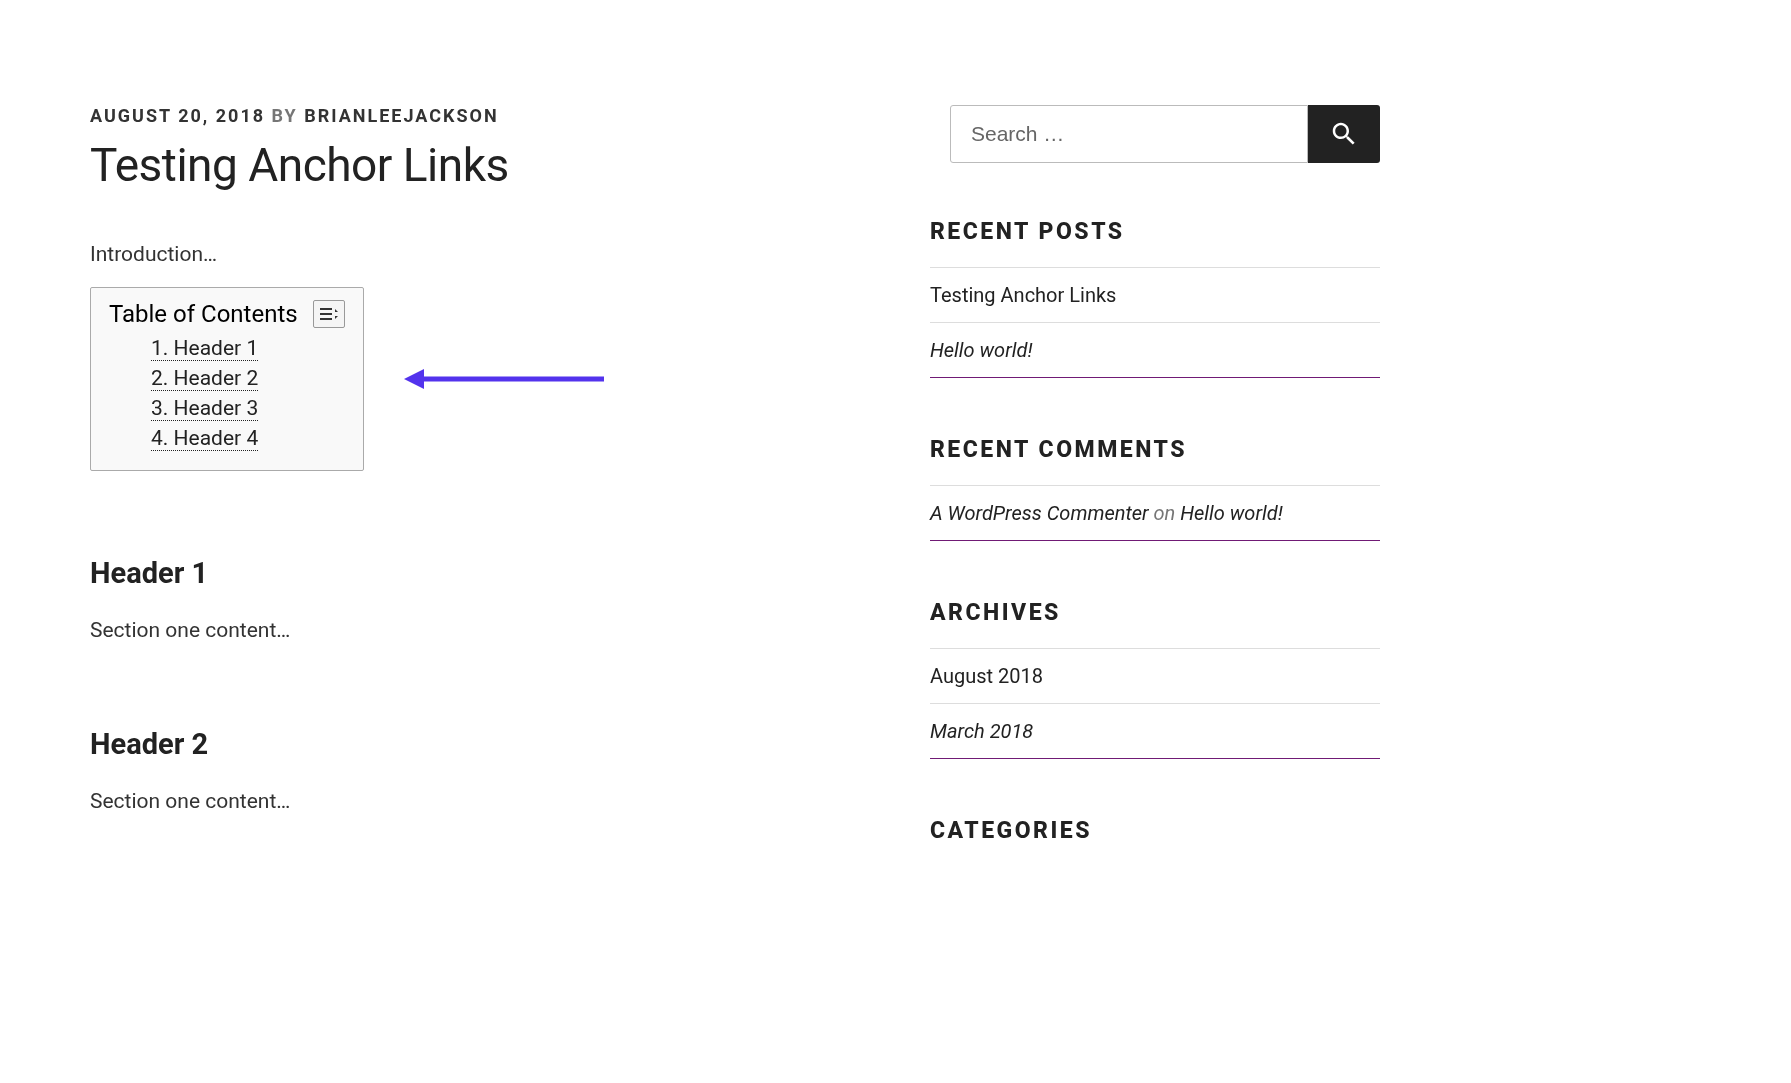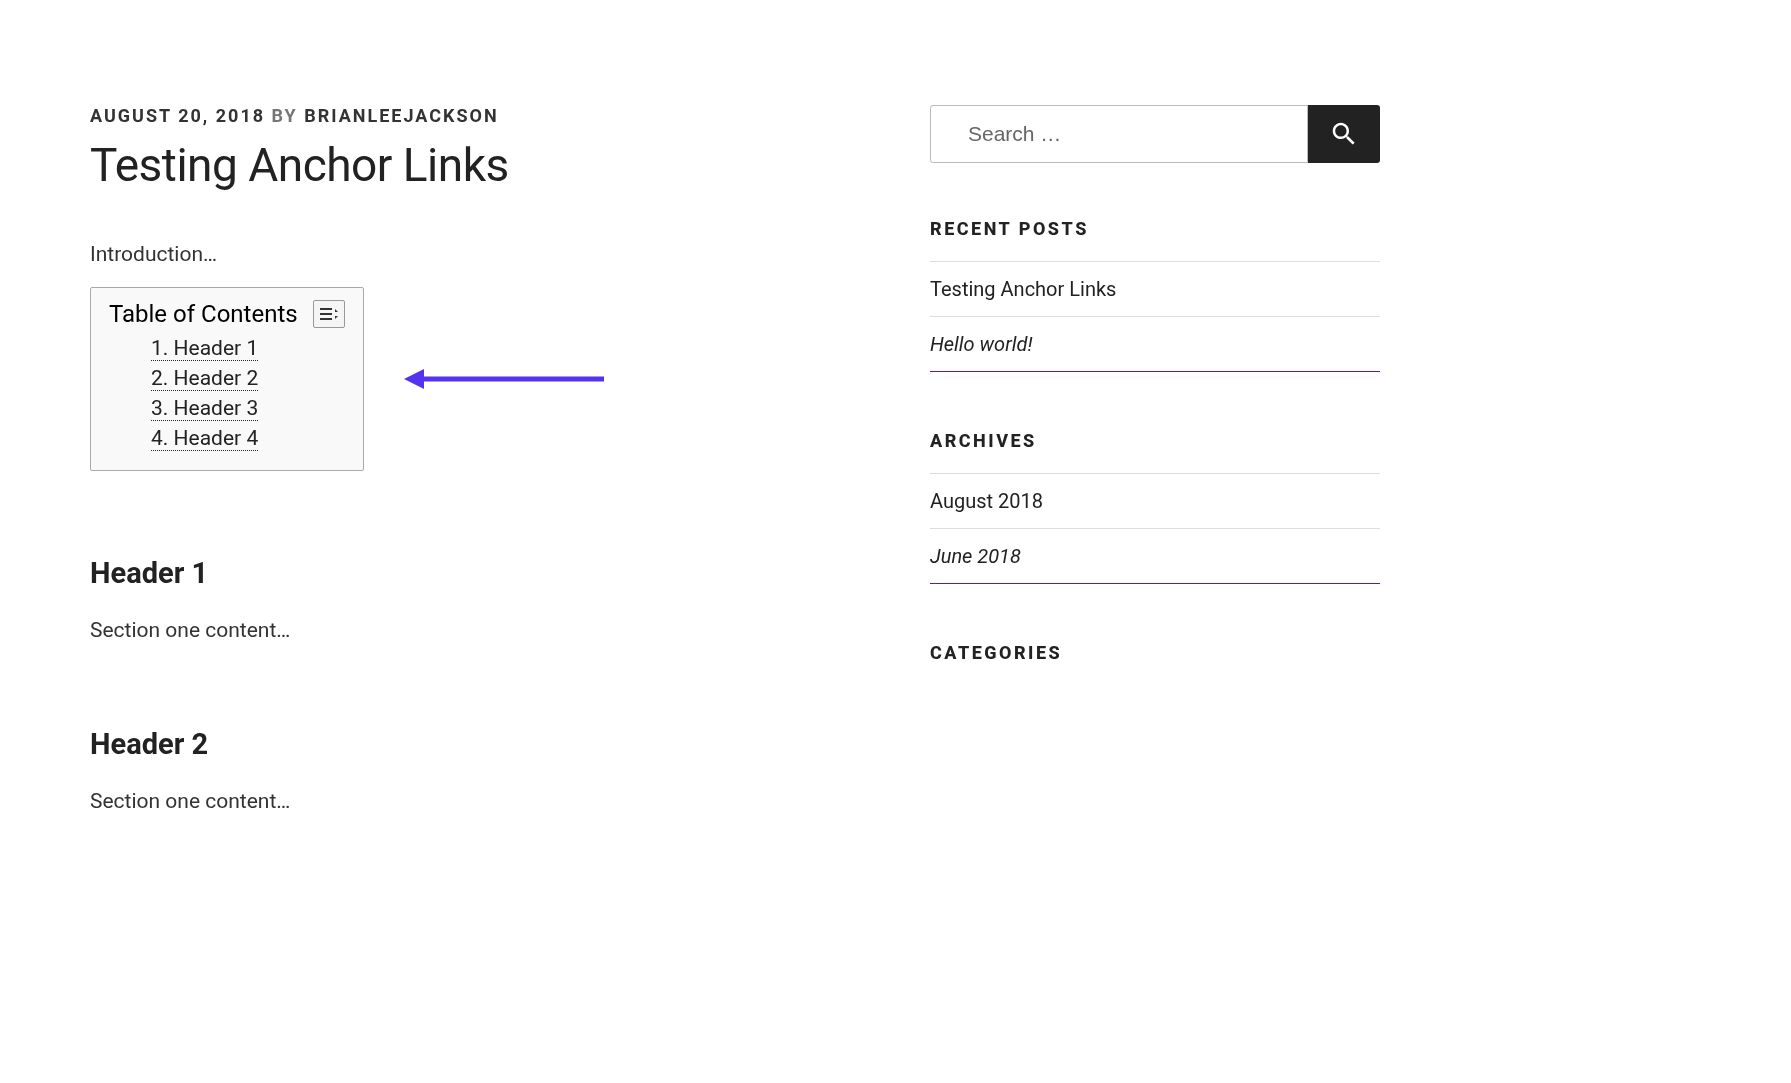--- a/index.html
+++ b/index.html
@@ -147,25 +147,26 @@
     }
     
     .search-form {
       display: flex;
       margin-bottom: 55px;
     }
     
     .search-input {
       flex: 1;
       border: 1px solid #bbb;
-      padding: 16px 37px;
+      padding: 16px 20px;
       font-size: 21px;
       color: #666;
       border-radius: 3px 0 0 3px;
       outline: none;
+      margin-left: 20px;
     }
     
     .search-input::placeholder {
       color: #666;
     }
     
     .search-button {
       background: #222;
       border: none;
       width: 72px;
@@ -180,21 +181,21 @@
       width: 30px;
       height: 30px;
       fill: #fff;
     }
     
     .widget {
       margin-bottom: 58px;
     }
     
     .widget-title {
-      font-size: 18px;
+      font-size: 23px;
       font-weight: 800;
       letter-spacing: 2.5px;
       color: #222;
       margin-bottom: 22px;
       text-transform: uppercase;
     }
     
     .widget-list {
       list-style: none;
     }
@@ -298,29 +299,39 @@
       <ul class="widget-list">
         <li>
           <a href="#">Testing Anchor Links</a>
         </li>
         <li>
           <a href="#">Hello world!</a>
         </li>
       </ul>
     </div>
 
+    <div class="widget">
+      <h3 class="widget-title">RECENT COMMENTS</h3>
+      <ul class="widget-list">
+        <li>
+          <a href="#">A WordPress Commenter</a>
+          <span class="comment-on"> <span>on</span> </span>
+          <a href="#">Hello world!</a>
+        </li>
+      </ul>
+    </div>
 
     <div class="widget">
       <h3 class="widget-title">ARCHIVES</h3>
       <ul class="widget-list">
         <li>
           <a href="#">August 2018</a>
         </li>
         <li>
-          <a href="#">June 2018</a>
+          <a href="#">March 2018</a>
         </li>
       </ul>
     </div>
 
     <div class="widget">
       <h3 class="widget-title">CATEGORIES</h3>
     </div>
 
   </aside>
 </div>

